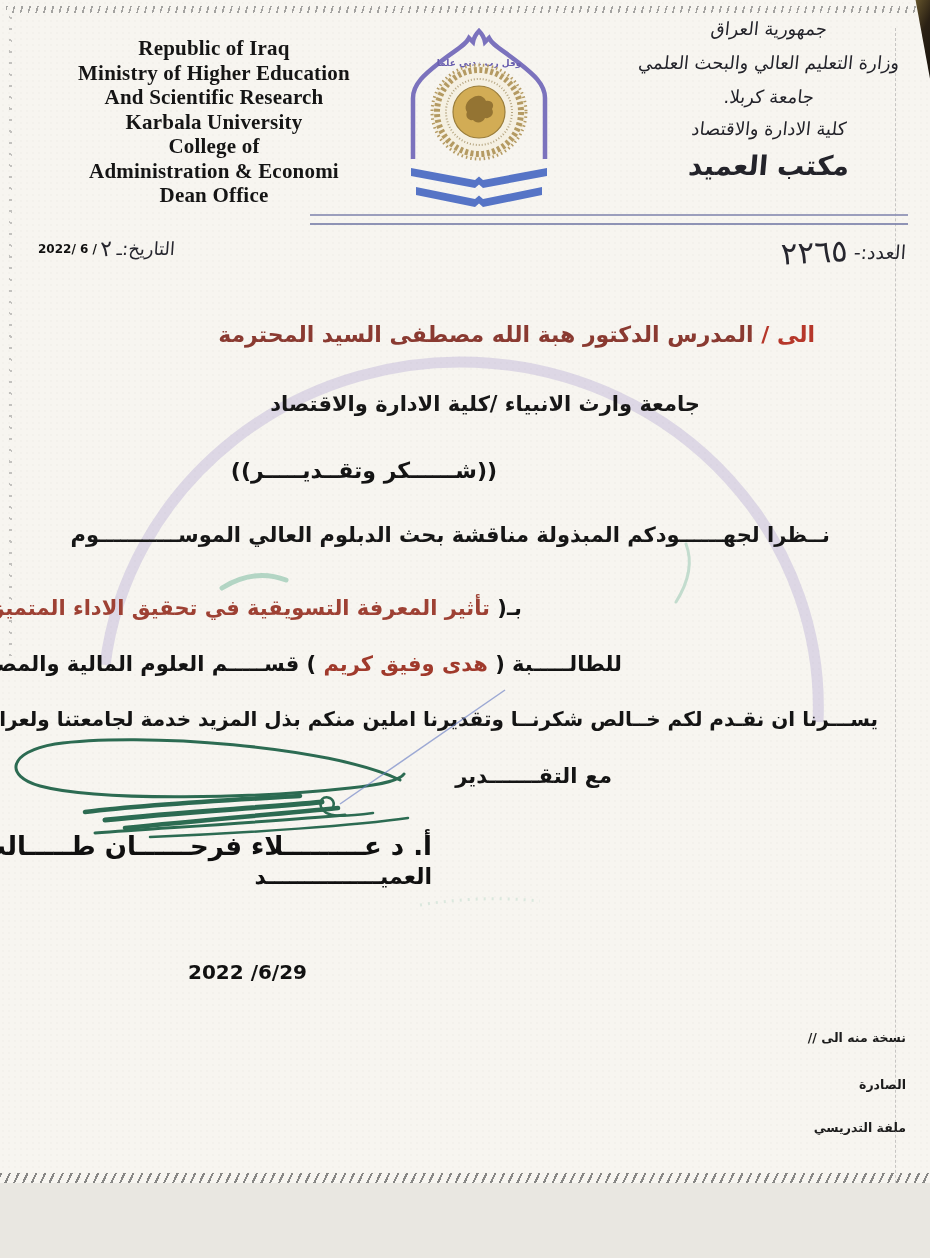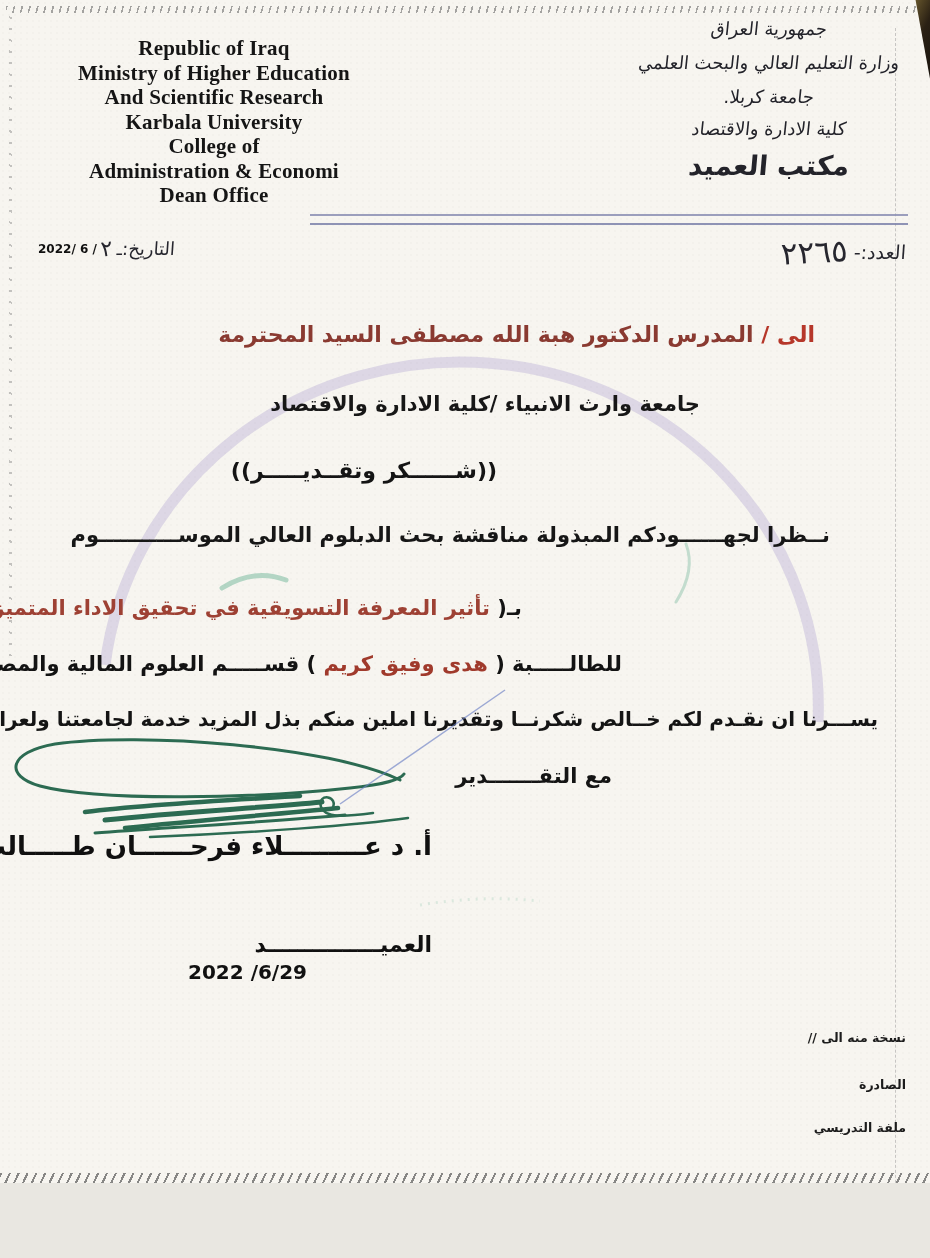--- a/index.html
+++ b/index.html
@@ -49,21 +49,21 @@
   .univ-line{right:230px;top:392px;font-size:21px;color:#171717;}
   .subject{right:433px;top:458px;font-size:22px;color:#141414;}
   .para1{right:100px;top:523px;font-size:21px;color:#161616;}
   .title-line{right:408px;top:596px;font-size:21px;color:#131313;}
   .title-line .red{color:#9e4134;}
   .student-line{right:308px;top:652px;font-size:21px;color:#131313;}
   .student-line .red{color:#a03a2c;}
   .para2{right:52px;top:707px;font-size:20px;color:#141414;}
   .closing{right:318px;top:764px;font-size:21px;color:#141414;}
   .sig-name{right:498px;top:831px;font-size:26px;color:#101010;}
-  .dean-title{right:498px;top:932px;font-size:22px;color:#101010;}
+  .dean-title{right:498px;top:864px;font-size:22px;color:#101010;}
   .sig-date{left:188px;top:960px;font-size:20px;font-weight:bold;color:#111;direction:ltr;white-space:nowrap;}
   
   .note{right:24px;direction:rtl;font-size:12.5px;font-weight:bold;color:#1c1c1c;white-space:nowrap;}
   .note1{top:1030px;} .note2{top:1077px;} .note3{top:1120px;}
   .bottom-line{left:226px;top:1190px;width:476px;height:3px;background:#4e362d;transform:rotate(-.4deg);}
   .stamp-name{right:8px;top:1214px;direction:rtl;font-size:14px;font-weight:bold;color:#8c1c20;white-space:nowrap;}
   
   .ghost-svg{left:0;top:0;width:930px;height:1258px;pointer-events:none;}
   .sig-svg{left:0;top:680px;width:540px;height:170px;pointer-events:none;}
 </style>
@@ -88,20 +88,38 @@
   <div class="abs lh-en">
     <div>Republic of Iraq</div>
     <div>Ministry of Higher Education</div>
     <div>And Scientific Research</div>
     <div>Karbala University</div>
     <div>College of</div>
     <div>Administration &amp; Economi</div>
     <div>Dean Office</div>
   </div>
 
+  <div class="abs logo-box">
+    <svg width="172" height="190" viewBox="0 0 172 190">
+
+      <path d="M 20 133 L 20 72 C 20 58 32 48 46 37 C 62 24 72 20 76 12 L 80 16 C 81 11 83 8 86 5 C 89 8 91 11 92 16 L 96 12 C 100 20 110 24 126 37 C 140 48 152 58 152 72 L 152 133" fill="none" stroke="#7b72bd" stroke-width="4.5"></path>
+
+      <text x="86" y="40" text-anchor="middle" font-size="9" font-weight="bold" fill="#6a5fae">وقل رب زدني علما</text>
+
+      <circle cx="86" cy="86" r="47" fill="#f5f0e2" stroke="#b49a62" stroke-width="3" stroke-dasharray="1.5 3"></circle>
+      <circle cx="86" cy="86" r="42" fill="none" stroke="#b49a62" stroke-width="6" stroke-dasharray="3 2.5"></circle>
+      <circle cx="86" cy="86" r="33" fill="none" stroke="#8a7340" stroke-width="2" stroke-dasharray="1 2" opacity=".6"></circle>
+
+      <circle cx="86" cy="86" r="26" fill="#d2ac55" stroke="#9a7d3a" stroke-width="1.2"></circle>
+      <path d="M 79 72 c 6 -4 12 -2 14 3 c 6 -1 9 4 6 8 c 3 5 -2 10 -7 9 c -2 5 -9 6 -12 2 c -5 1 -8 -4 -6 -8 c -3 -4 -1 -11 5 -14 z" fill="#8a6a2e" opacity=".85"></path>
+
+      <path d="M 18 142 L 82 154 L 86 150.5 L 90 154 L 154 142 L 154 150 L 90 162 L 86 158.5 L 82 162 L 18 150 Z" fill="#5674c6"></path>
+      <path d="M 23 161 L 82 173 L 86 169.5 L 90 173 L 149 161 L 149 169 L 90 181 L 86 177.5 L 82 181 L 23 169 Z" fill="#5674c6"></path>
+    </svg>
+  </div>
 
   <div class="abs lh-ar">
     <div class="l">جمهورية العراق</div>
     <div class="l">وزارة التعليم العالي والبحث العلمي</div>
     <div class="l small-gap">جامعة كربلا.</div>
     <div class="l small-gap">كلية الادارة والاقتصاد</div>
     <div class="dean">مكتب العميد</div>
   </div>
 
   <div class="abs divider"></div>

